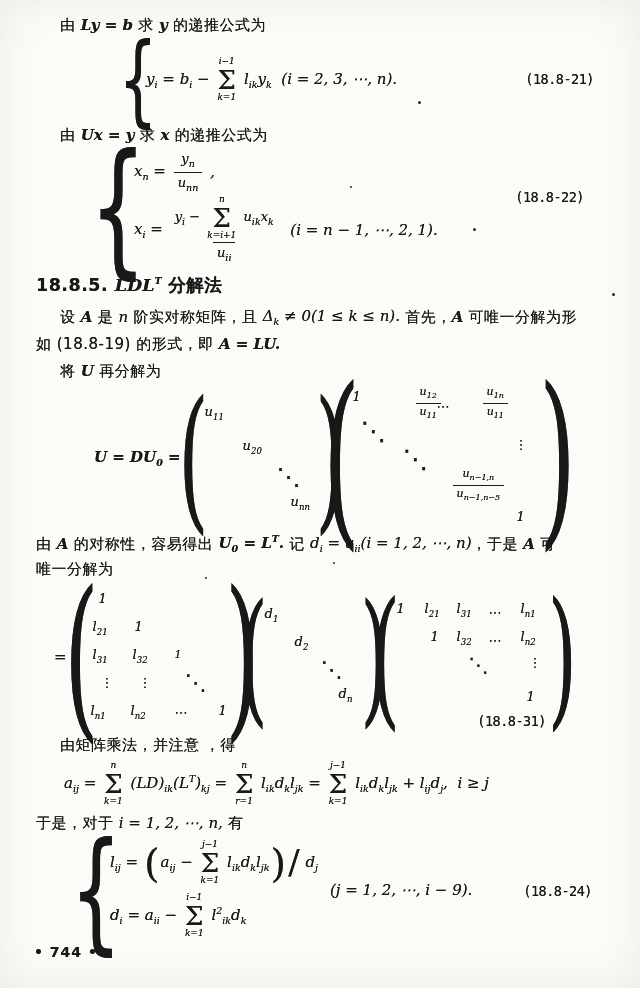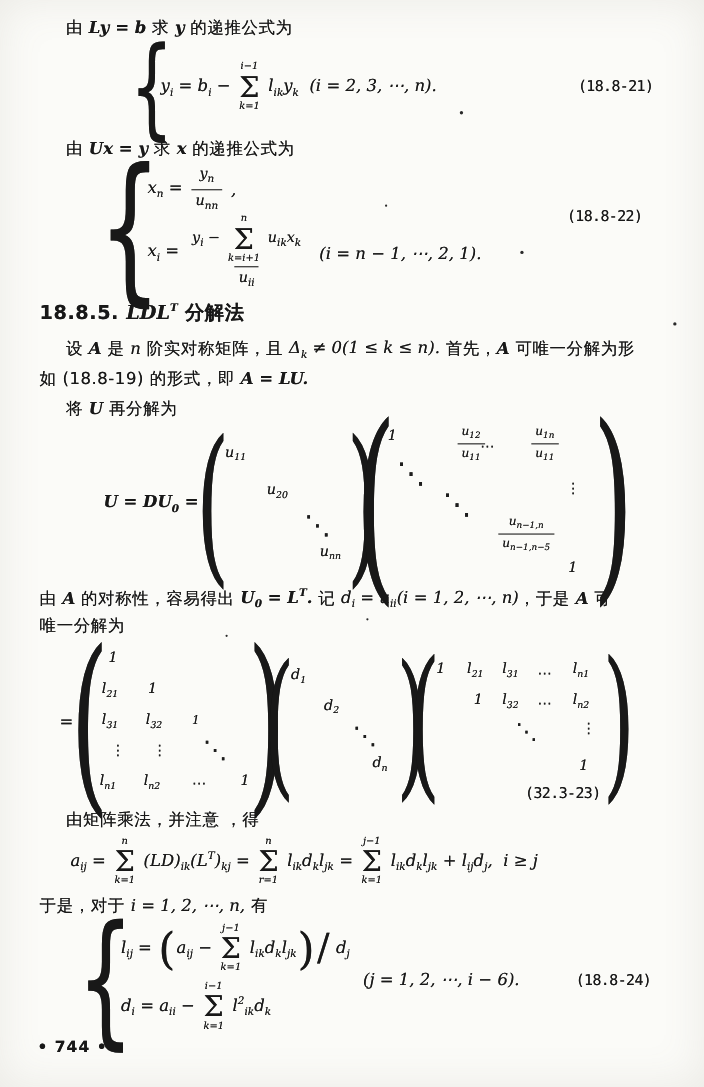--- a/index.html
+++ b/index.html
@@ -156,38 +156,38 @@
         <span class="cell" style="left:40px;top:30px;">1</span>
         <span class="cell" style="left:66px;top:30px;">l<sub>32</sub></span>
         <span class="cell dots" style="left:98px;top:34px;">⋯</span>
         <span class="cell" style="left:130px;top:30px;">l<sub>n2</sub></span>
         <span class="cell dots" style="left:78px;top:54px;font-size:20px;">⋱</span>
         <span class="cell dots" style="left:138px;top:56px;">⋮</span>
         <span class="cell" style="left:136px;top:90px;">1</span>
       </div>
       <span class="paren" style="height:118px;font-size:150px;">)</span>
       <span class="m">.</span>
-      <span class="eqnum" style="right:64px;bottom:2px;">(32.3-23)</span>
+      <span class="eqnum" style="right:64px;bottom:2px;">(18.8-31)</span>
     </div>
 
     <div class="tline indent"><span class="cn">由矩阵乘法，并注意 </span><span class="cn">，得</span></div>
 
     <div class="eq" style="padding-left:28px;height:52px;">
       <div class="eqrow"><span class="m">a<sub>ij</sub> = </span><span class="sum lg"><span class="lim">n</span><span class="sig">Σ</span><span class="lim">k=1</span></span><span class="m"> (LD)<sub>ik</sub>(L<sup>T</sup>)<sub>kj</sub> = </span><span class="sum lg"><span class="lim">n</span><span class="sig">Σ</span><span class="lim">r=1</span></span><span class="m"> l<sub>ik</sub>d<sub>k</sub>l<sub>jk</sub> = </span><span class="sum lg"><span class="lim">j−1</span><span class="sig">Σ</span><span class="lim">k=1</span></span><span class="m"> l<sub>ik</sub>d<sub>k</sub>l<sub>jk</sub> + l<sub>ij</sub>d<sub>j</sub>,  i ≥ j</span></div>
     </div>
 
     <div class="tline"><span class="cn">于是，对于 </span><span class="m">i = 1, 2, ⋯, n,</span><span class="cn"> 有</span></div>
 
     <div class="eq" style="padding-left:52px;height:108px;">
       <span class="brace" style="height:100px;font-size:132px;">{</span>
       <div class="eqcol" style="padding-left:6px;">
         <div class="eqrow" style="height:52px;"><span class="m">l<sub>ij</sub> = </span><span class="bigd" style="font-size: 40px;">(</span><span class="m">a<sub>ij</sub> − </span><span class="sum lg"><span class="lim">j−1</span><span class="sig">Σ</span><span class="lim">k=1</span></span><span class="m"> l<sub>ik</sub>d<sub>k</sub>l<sub>jk</sub></span><span class="bigd" style="font-size: 40px;">)</span><span class="bigd" style="font-size: 34px;">/</span><span class="m"> d<sub>j</sub></span></div>
         <div class="eqrow" style="height:54px;"><span class="m">d<sub>i</sub> = a<sub>ii</sub> − </span><span class="sum lg"><span class="lim">i−1</span><span class="sig">Σ</span><span class="lim">k=1</span></span><span class="m"> l<sup>2</sup><sub>ik</sub>d<sub>k</sub></span></div>
       </div>
-      <span class="m" style="position:absolute;left:294px;top:44px;white-space:pre;">(j = 1, 2, ⋯, i − 6).</span>
+      <span class="m" style="position:absolute;left:294px;top:44px;white-space:pre;">(j = 1, 2, ⋯, i − 9).</span>
       <span class="eqnum" style="right:18px;top:46px;">(18.8-24)</span>
     </div>
 
   </div>
 
   <div class="footer">• 744 •</div>
 
   <div class="speck" style="left:418px;top:101px;width:3px;height:3px;"></div>
   <div class="speck" style="left:350px;top:186px;width:2px;height:2px;"></div>
   <div class="speck" style="left:473px;top:228px;width:3px;height:3px;"></div>

